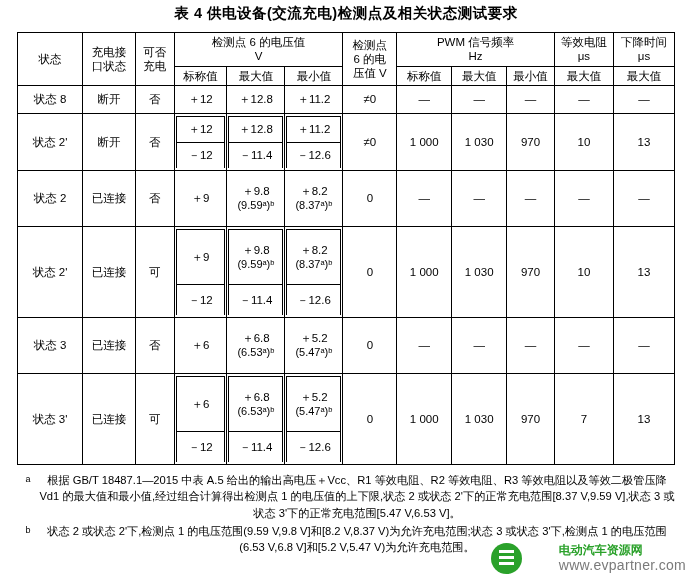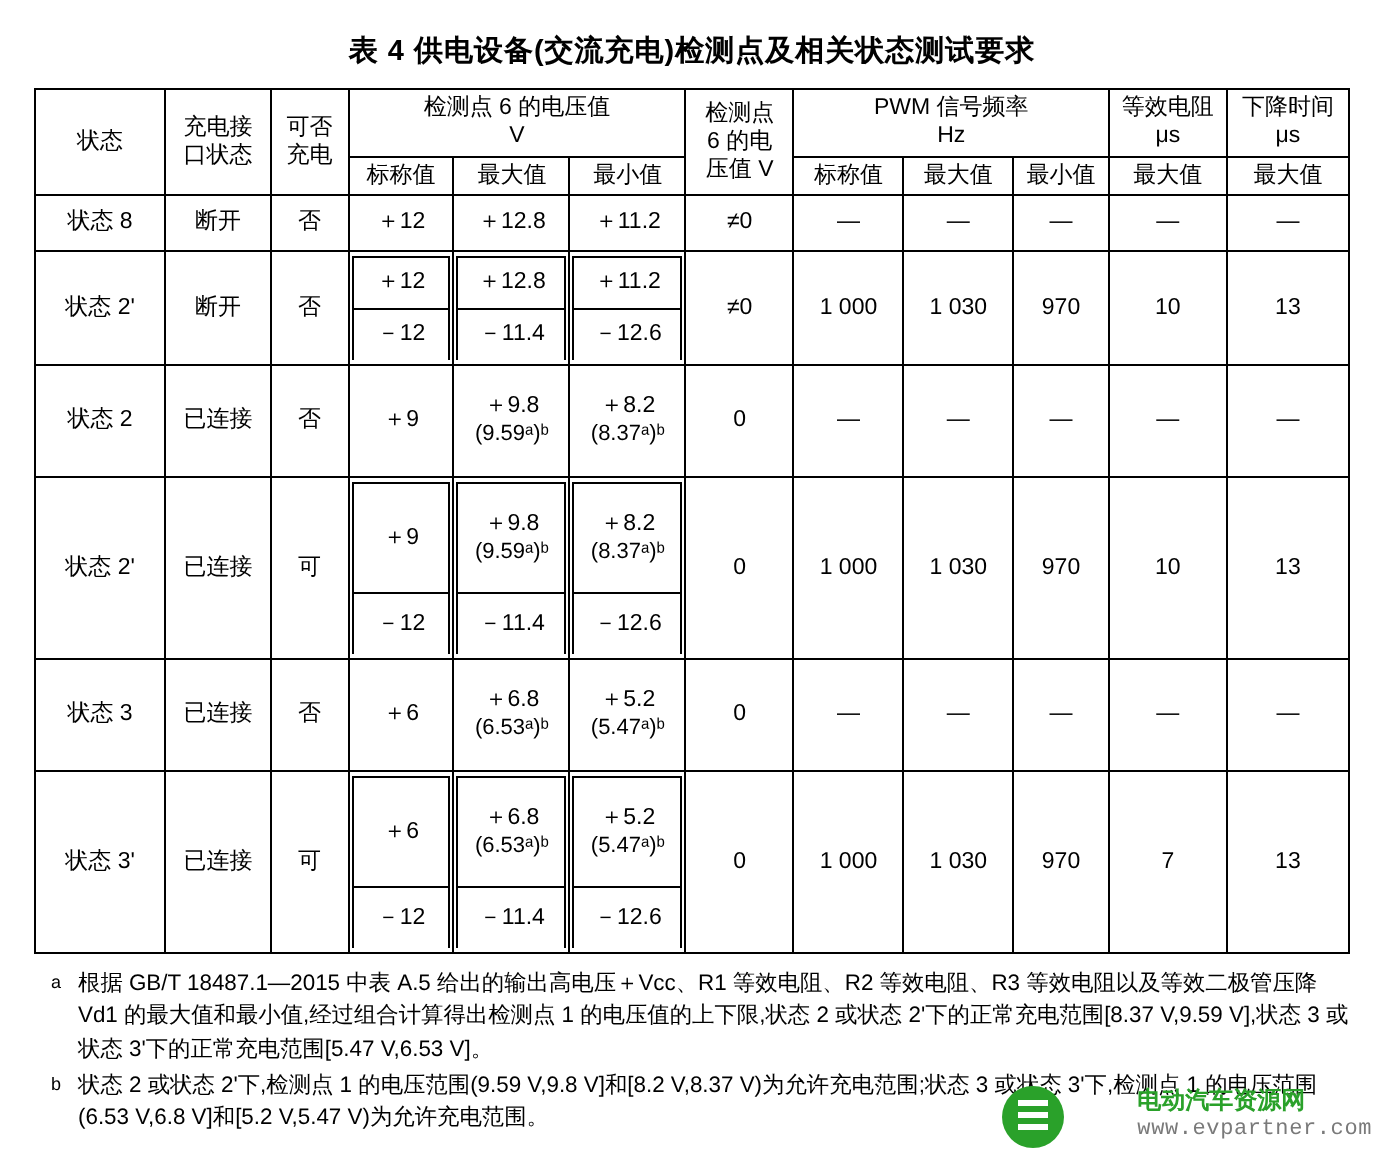--- a/index.html
+++ b/index.html
@@ -20,21 +20,21 @@
     height: 578px;
     position: relative;
     box-sizing: border-box;
   }
   .title {
     text-align: center;
     font-size: 14.5px;
     font-weight: bold;
     font-family: "Liberation Sans", "DejaVu Sans", sans-serif;
     letter-spacing: 0.5px;
-    padding-top: 16px;
+    padding-top: 4px;
     padding-bottom: 9px;
   }
   table.main {
     border-collapse: collapse;
     width: 658px;
     margin: 0 auto;
     table-layout: fixed;
   }
   table.main td, table.main th {
     border: 1px solid #000;
@@ -97,28 +97,29 @@
   }
   .note-mark {
     width: 22px;
     flex: 0 0 22px;
     text-align: center;
     font-size: 9px;
     padding-top: 1px;
   }
   .note-body {
     flex: 1;
+    text-align: center;
   }
   .watermark {
     position: absolute;
     right: 6px;
     bottom: 4px;
     display: flex;
     align-items: center;
-    font-family: Liberation Mono, monospace;
+    font-family: Liberation Sans, sans-serif;
     gap: 32px;
   }
   .wm-badge {
     width: 31px;
     height: 31px;
     border-radius: 50%;
     background: #2aa12a;
     position: relative;
     margin-right: 5px;
     flex: 0 0 31px;
@@ -135,21 +136,21 @@
   }
   .wm-text {
     line-height: 1.15;
   }
   .wm-main {
     font-size: 12px;
     color: #2aa12a;
     font-weight: bold;
   }
   .wm-sub {
-    font-size: 11px;
+    font-size: 14px;
     color: #7a7a7a;
     letter-spacing: 0.3px;
   }
 </style>
 </head>
 <body>
 
 <div class="page">
 
   <div class="title">表 4   供电设备(交流充电)检测点及相关状态测试要求</div>

